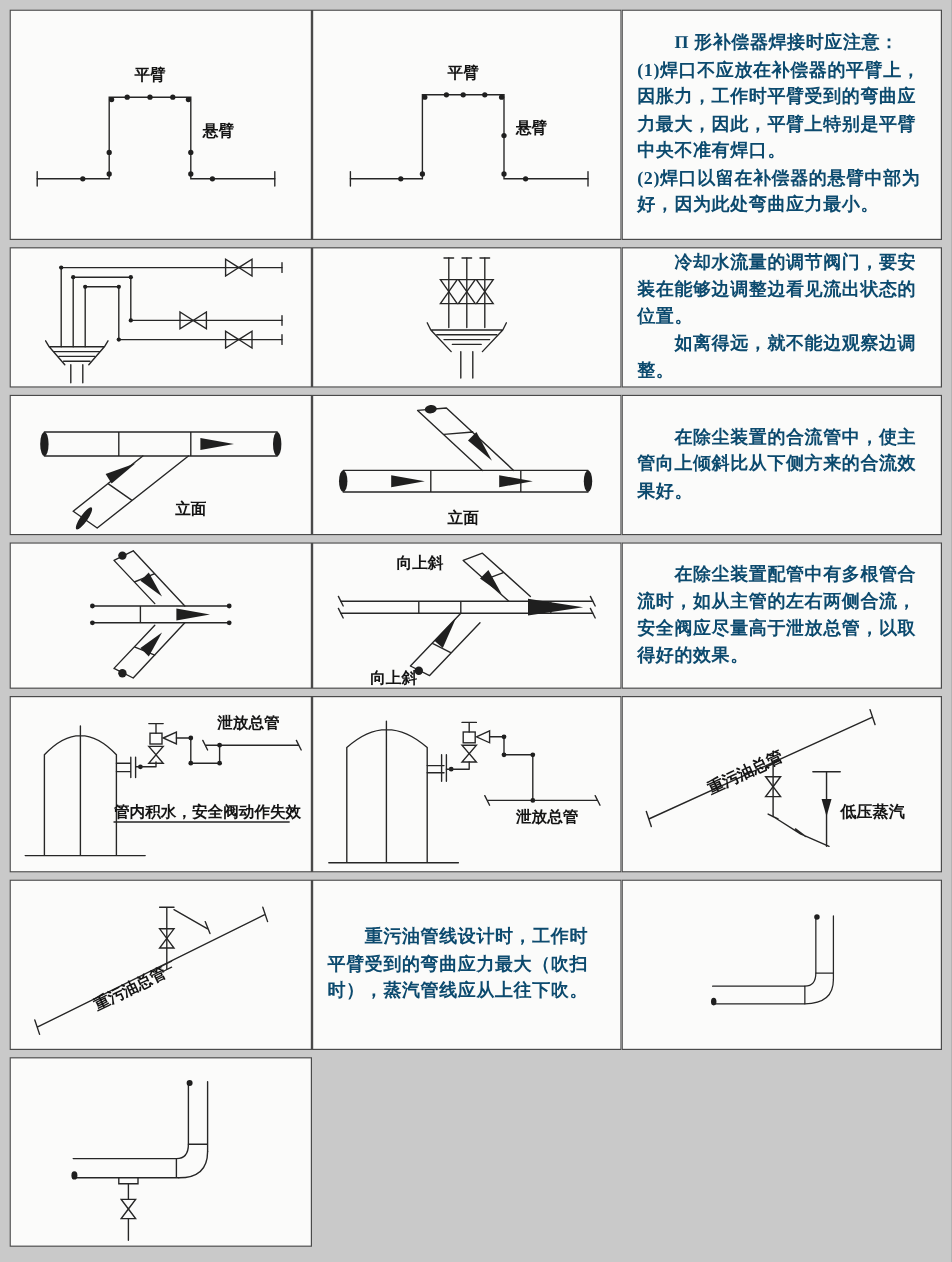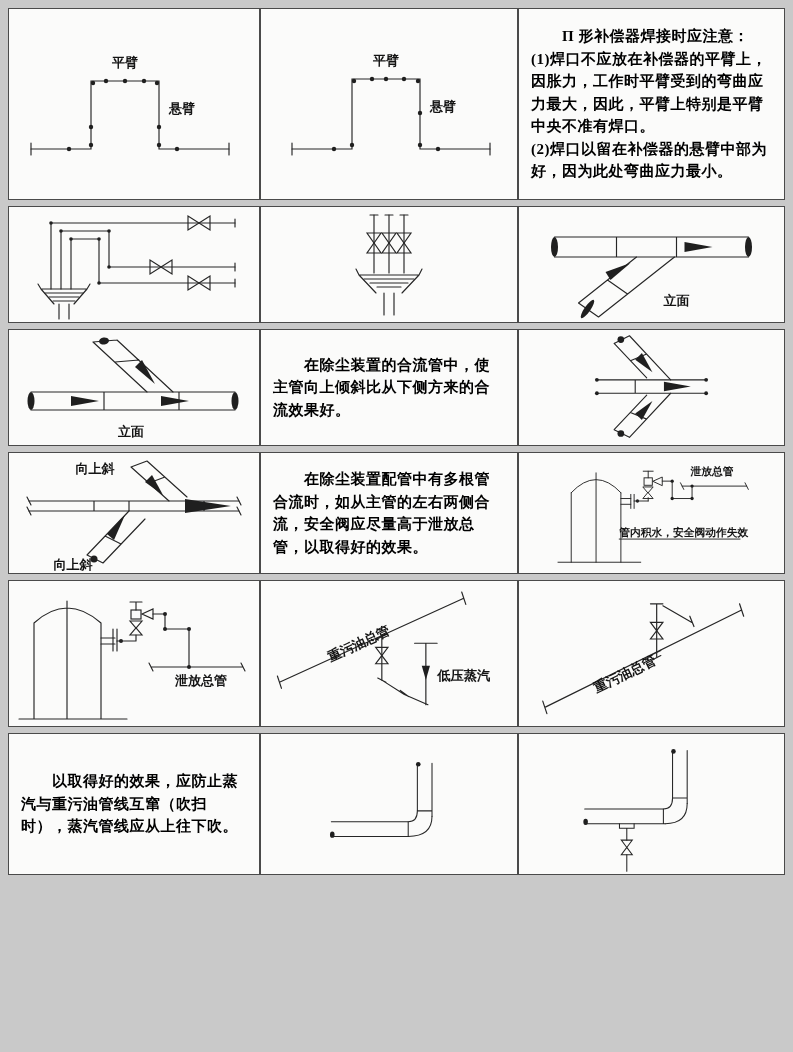--- a/index.html
+++ b/index.html
@@ -4,21 +4,21 @@
 <style>
   html,body{margin:0;padding:0;background:#8f8f8f;}
   .page{width:793px;height:1052px;background:#c9c9c9;box-sizing:border-box;
         padding:8px;margin:0 auto;font-family:"Liberation Sans",sans-serif;}
   .grid{display:grid;grid-template-columns:252px 258px 267px;
         grid-template-rows:192px 117px 117px 122px 147px 142px 158px;
         row-gap:6px;width:777px;}
   .cell{background:#fbfbfa;border:1px solid #4a4a4a;position:relative;overflow:hidden;}
   .note-cell{display:flex;align-items:center;padding:6px 12px;box-sizing:border-box;}
   .note{white-space:pre-line;font-family:"Liberation Serif",serif;font-weight:700;
-        font-size:15px;line-height:1.5;color:#000000;letter-spacing:.5px;}
+        font-size:15px;line-height:1.5;color:#0c4a6e;letter-spacing:.5px;}
   .diag{display:block;width:100%;height:100%;}
   .diag path,.diag line,.diag polyline,.diag polygon,.diag rect,.diag ellipse,.diag circle{
         stroke:#262626;stroke-width:1.15;fill:none;stroke-linecap:round;}
   .diag .f{fill:#1f1f1f;stroke:none;}
   .diag text{stroke:none;fill:#141414;font-weight:700;font-size:13px;
         font-family:"Liberation Sans",sans-serif;}
 </style>
 </head>
 <body>
 
@@ -95,20 +95,24 @@
         <path d="M106,8 H114 M121,8 H129 M136,8 H144"></path>
         <polygon points="103,26 117,26 110,36"></polygon>
         <polygon points="103,46 117,46 110,36"></polygon>
         <polygon points="118,26 132,26 125,36"></polygon>
         <polygon points="118,46 132,46 125,36"></polygon>
         <polygon points="133,26 147,26 140,36"></polygon>
         <polygon points="133,46 147,46 140,36"></polygon>
         <path d="M95,68 H155 M95,68 L92,62 M155,68 L158,62 M95,68 L112,86 M155,68 L138,86 M120,86 V108 M130,86 V108"></path>
         <path d="M100,72 H150 M106,76 H144 M113,80 H137"></path>
       </svg>
+    </div>
+    <div class="cell note-cell">
+      <div class="note">　　冷却水流量的调节阀门，要安装在能够边调整边看见流出状态的位置。
+　　如离得远，就不能边观察边调整。</div>
     </div>
 
     <div class="cell">
       <svg class="diag" viewBox="0 0 250 115">
         <path d="M28,30 H222 M28,50 H222 M90,30 V50 M150,30 V50"></path>
         <ellipse class="f" cx="28" cy="40" rx="3.5" ry="10"></ellipse>
         <ellipse class="f" cx="222" cy="40" rx="3.5" ry="10"></ellipse>
         <polygon class="f" points="158,35 186,40 158,45"></polygon>
         <path d="M52,96 L110,50 M72,110 L148,50 M52,96 L72,110 M81,73 L101,87"></path>
         <ellipse class="f" cx="61" cy="102" rx="3" ry="11" transform="rotate(35 61 102)"></ellipse>
@@ -224,21 +228,21 @@
     <div class="cell">
       <svg class="diag" viewBox="0 0 250 140">
         <path d="M22,122 L212,28 M20,116 l4,12 M210,22 l4,12 M124,72 l10,-5"></path>
         <text transform="rotate(-26 72 108)" x="72" y="108" font-size="12.5">重污油总管</text>
         <path d="M130,74 V22 M124,22 H136 M136,24 L164,40 M162,34 l4,10 M126,76 l8,-4"></path>
         <polygon points="124,40 136,40 130,48"></polygon>
         <polygon points="124,56 136,56 130,48"></polygon>
       </svg>
     </div>
     <div class="cell note-cell">
-      <div class="note">　　以取得好的效果，应防止蒸汽与重污油管线互窜（吹扫时），蒸汽管线应从上往下吹。</div>
+      <div class="note">　　重污油管线设计时，工作时平臂受到的弯曲应力最大（吹扫时），蒸汽管线应从上往下吹。</div>
     </div>
 
     <div class="cell">
       <svg class="diag" viewBox="0 0 250 153">
         <path d="M156,32 V84 M172,32 V90 M156,84 H172"></path>
         <circle class="f" cx="157" cy="33" r="2.5"></circle>
         <path d="M156,84 Q156,96 146,96 M172,90 Q172,112 146,112"></path>
         <path d="M62,96 H146 M62,112 H146 M146,96 V112"></path>
         <ellipse class="f" cx="63" cy="110" rx="2.5" ry="3.5"></ellipse>
       </svg>

